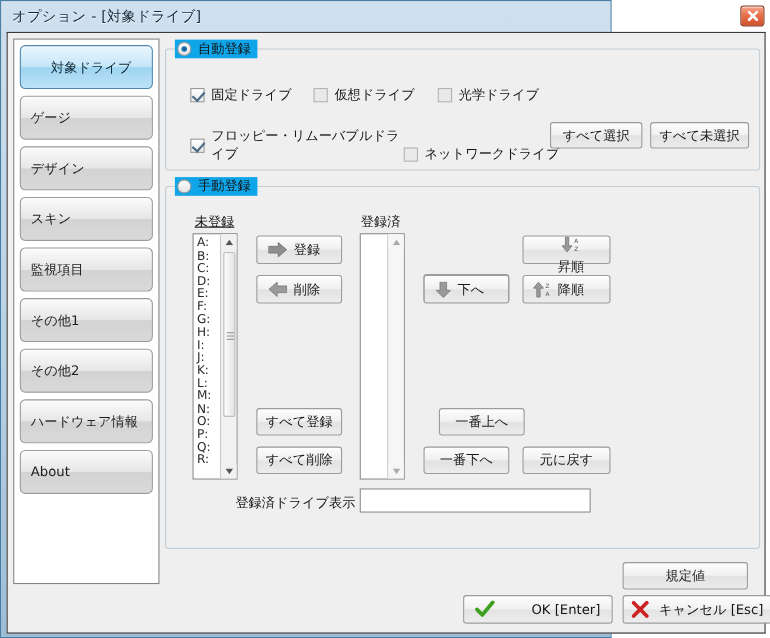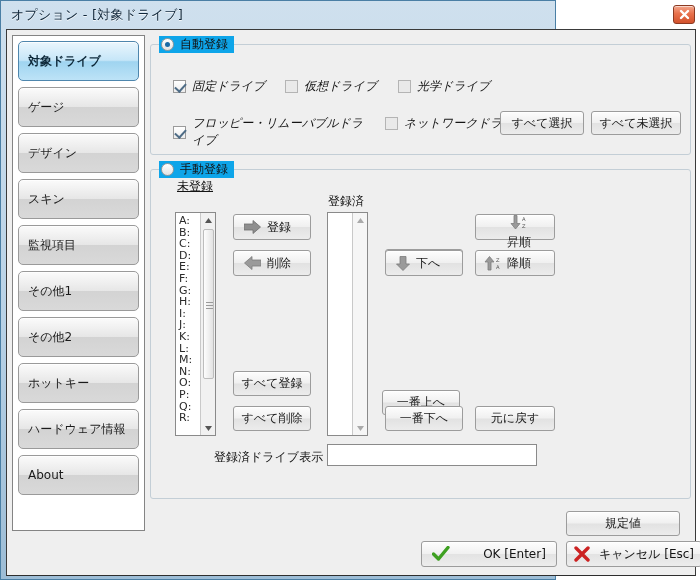--- a/index.html
+++ b/index.html
@@ -75,22 +75,23 @@
     display: flex; align-items: center;
     padding-left: 9px;
     font-size: 12px;
     color: #1b1b1b;
     cursor: pointer;
     box-shadow: inset 0 1px 0 rgba(255,255,255,.8);
   }
   .nav-item.active {
     border-color: #4e86ad;
     background: linear-gradient(180deg,#eaf6fd 0%, #c6e6f8 48%, #9fd4f0 52%, #bde3f7 100%);
-    font-weight: bold;
+    font-weight: normal;
     color: #0c2738;
+    justify-content: center;
   }
 
   
   #pane {
     position: absolute;
     left: 143px; top: 5px;
     width: 541px; height: 496px;
   }
 
   
@@ -118,21 +119,21 @@
     flex: 0 0 auto;
   }
   .radio.checked::after {
     content:""; position:absolute;
     left:3px; top:3px; width:5px; height:5px;
     border-radius:50%;
     background:#1b6aa5;
   }
 
   
-  .cb-row { position: absolute; display: flex; align-items: flex-start; font-style: italic; }
+  .cb-row { position: absolute; display: flex; align-items: flex-end; }
   .cbx { display: flex; align-items: center; gap: 6px; cursor: pointer; font-size: 12px; color:#141414; }
   .box {
     width: 13px; height: 13px;
     border: 1px solid #9b9b9b;
     background: linear-gradient(180deg,#ffffff,#ececec);
     position: relative; flex: 0 0 auto;
   }
   .box.checked::after {
     content:"";
     position:absolute; left:3px; top:0px;
@@ -254,23 +255,20 @@
         <span>スキン</span>
       </div>
       <div class="nav-item">
         <span>監視項目</span>
       </div>
       <div class="nav-item">
         <span>その他1</span>
       </div>
       <div class="nav-item">
         <span>その他2</span>
-      </div>
-      <div class="nav-item">
-        <span>ホットキー</span>
       </div>
       <div class="nav-item">
         <span>ハードウェア情報</span>
       </div>
       <div class="nav-item">
         <span>About</span>
       </div>
     </div>
 
     <div id="pane">
@@ -289,21 +287,21 @@
           <label class="cbx" style="width:113px;">
             <span class="box disabled"></span>
             <span>仮想ドライブ</span>
           </label>
           <label class="cbx">
             <span class="box disabled"></span>
             <span>光学ドライブ</span>
           </label>
         </div>
 
-        <div class="cb-row" style="left:22px; top:70px;gap:18px;">
+        <div class="cb-row" style="left:22px; top:70px;">
           <label class="cbx" style="width:194px;">
             <span class="box checked"></span>
             <span>フロッピー・リムーバブルドライブ</span>
           </label>
           <label class="cbx">
             <span class="box disabled"></span>
             <span>ネットワークドライブ</span>
           </label>
         </div>
 
@@ -314,21 +312,21 @@
           <span>すべて未選択</span>
         </div>
       </div>
 
       <div class="group" style="left:0; top:134px; width:541px; height:330px;">
         <div class="group-title">
           <span class="radio"></span>
           <span>手動登録</span>
         </div>
 
-        <div class="pane-label" style="left:26px; top:8px;text-decoration:underline;">未登録</div>
+        <div class="pane-label" style="left:26px; top:23px;text-decoration:underline;">未登録</div>
         <div class="pane-label" style="left:177px; top:23px;">登録済</div>
 
         <div class="listbox" style="left:24px; top:42px; width:41px; height:224px;">
           <div class="list-items" id="unreg-items">
               <div class="list-item">A:</div>
               <div class="list-item">B:</div>
               <div class="list-item">C:</div>
               <div class="list-item">D:</div>
               <div class="list-item">E:</div>
               <div class="list-item">F:</div>
@@ -423,21 +421,21 @@
         </div>
         <div class="btn icon" style="left:324px; top:80px; width:80px; height:26px; padding-left:8px; gap:4px;align-items:center;">
           <svg class="arrow-ico" width="19" height="15" viewBox="0 0 19 15">
             <path d="M4 14 V6 H1 L5.5 0.5 L10 6 H7 V14 Z" fill="#9a9a9a" stroke="#7c7c7c" stroke-width="0.8" stroke-linejoin="round"></path>
             <text x="12" y="6" font-size="5.2" fill="#555" font-family="DejaVu Sans">Z</text>
             <text x="12" y="13" font-size="5.2" fill="#555" font-family="DejaVu Sans">A</text>
           </svg>
           <span>降順</span>
         </div>
 
-        <div class="btn" style="left:231px; top:201px; width:78px; height:25px;margin-top:19px;">
+        <div class="btn" style="left:248px; top:201px; width:78px; height:25px;">
           <span>一番上へ</span>
         </div>
         <div class="btn" style="left:234px; top:236px; width:78px; height:25px;">
           <span>一番下へ</span>
         </div>
         <div class="btn" style="left:324px; top:236px; width:80px; height:25px;text-align:right;">
           <span>元に戻す</span>
         </div>
 
         <div class="pane-label" style="left:63px; top:279px;">登録済ドライブ表示</div>

